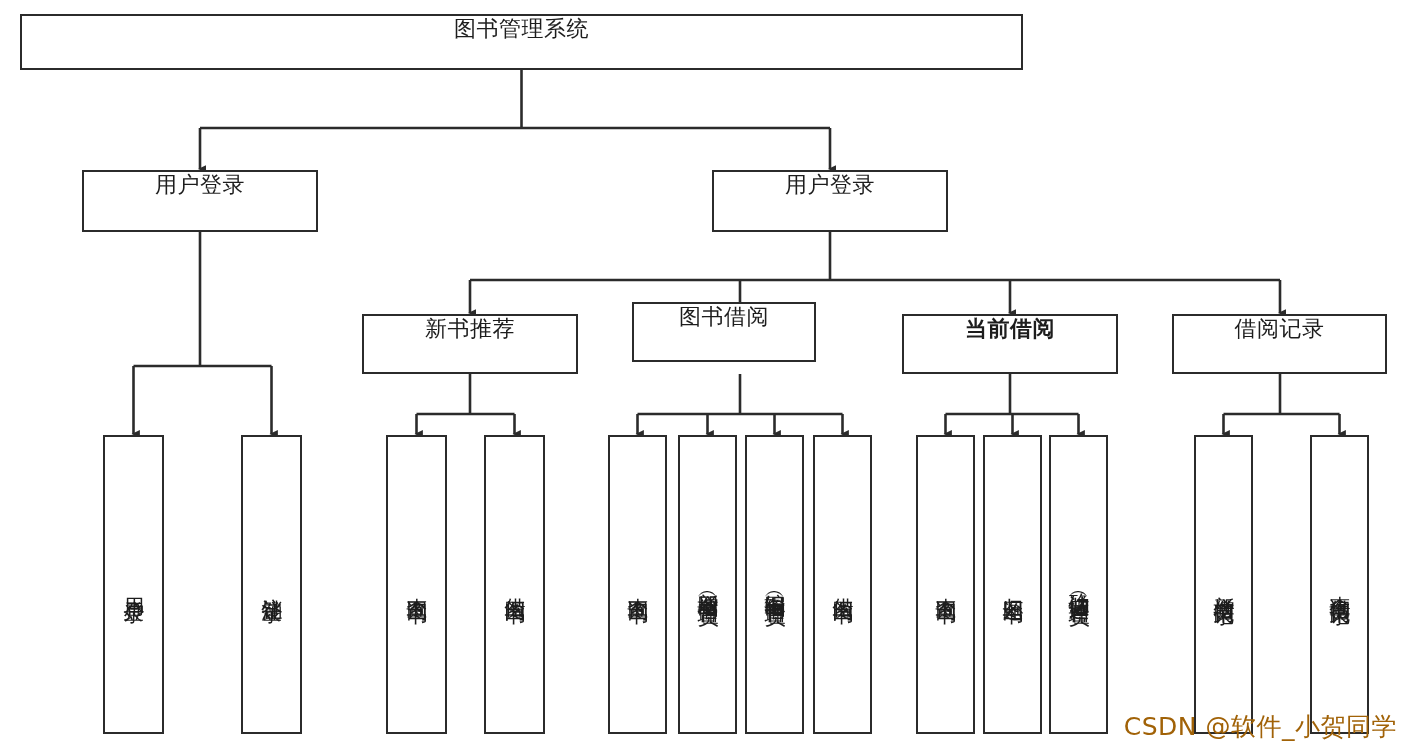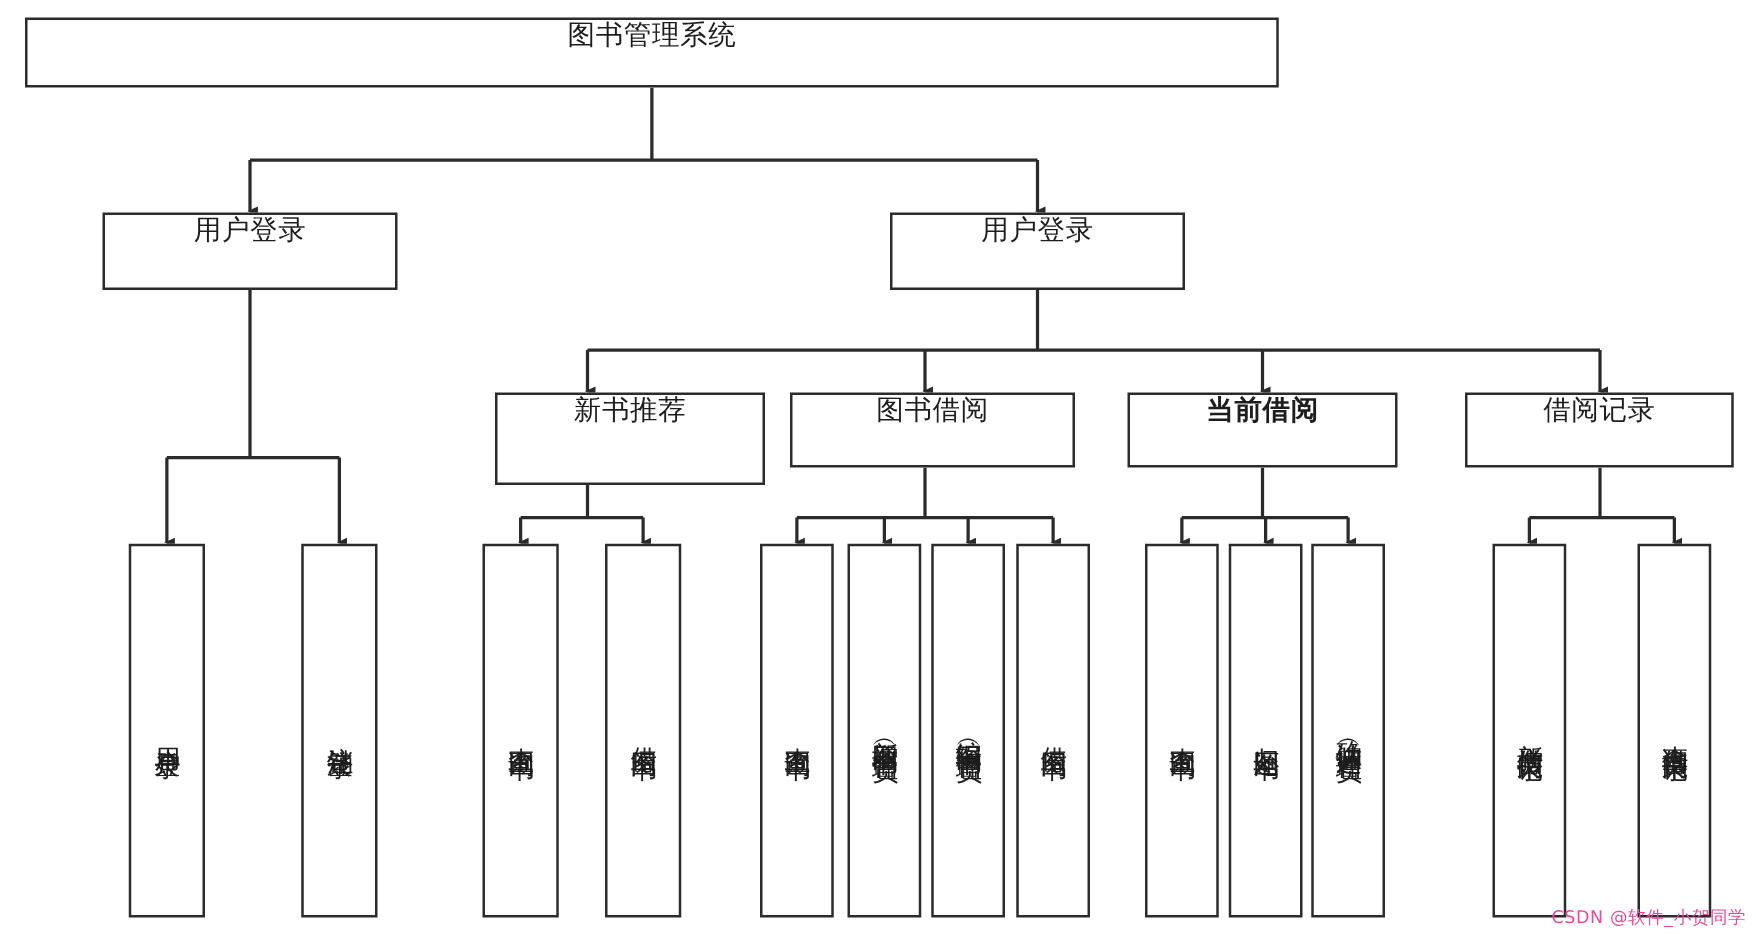--- a/index.html
+++ b/index.html
@@ -51,22 +51,22 @@
     letter-spacing: 2px;
     line-height: 1.0;
   }
   .node.vertical {
     align-items: center;
     justify-content: center;
     padding: 4px 0;
   }
   .watermark {
     position: absolute;
-    color: #ec4899;
-    font-size: 14px;
+    color: #a16207;
+    font-size: 25px;
     white-space: nowrap;
     z-index: 5;
     letter-spacing: 0.5px;
   }
 </style>
 </head>
 <body>
 
 <div id="diagram-root">
 
@@ -118,25 +118,25 @@
   </div>
 
   <div class="node" style="left: 82px; top: 170px; width: 236px; height: 62px;">
     <span class="label">用户登录</span>
   </div>
 
   <div class="node" style="left: 712px; top: 170px; width: 236px; height: 62px;">
     <span class="label">用户登录</span>
   </div>
 
-  <div class="node" style="left: 362px; top: 314px; width: 216px; height: 74px; margin-left: 34px;">
+  <div class="node" style="left: 362px; top: 314px; width: 216px; height: 60px;">
     <span class="label">新书推荐</span>
   </div>
 
-  <div class="node" style="left: 632px; top: 314px; width: 228px; height: 60px;">
+  <div class="node" style="left: 632px; top: 302px; width: 184px; height: 60px;">
     <span class="label">图书借阅</span>
   </div>
 
   <div class="node" style="left: 902px; top: 314px; width: 216px; height: 60px; font-weight: bold;">
     <span class="label">当前借阅</span>
   </div>
 
   <div class="node" style="left: 1172px; top: 314px; width: 215px; height: 60px;">
     <span class="label">借阅记录</span>
   </div>

